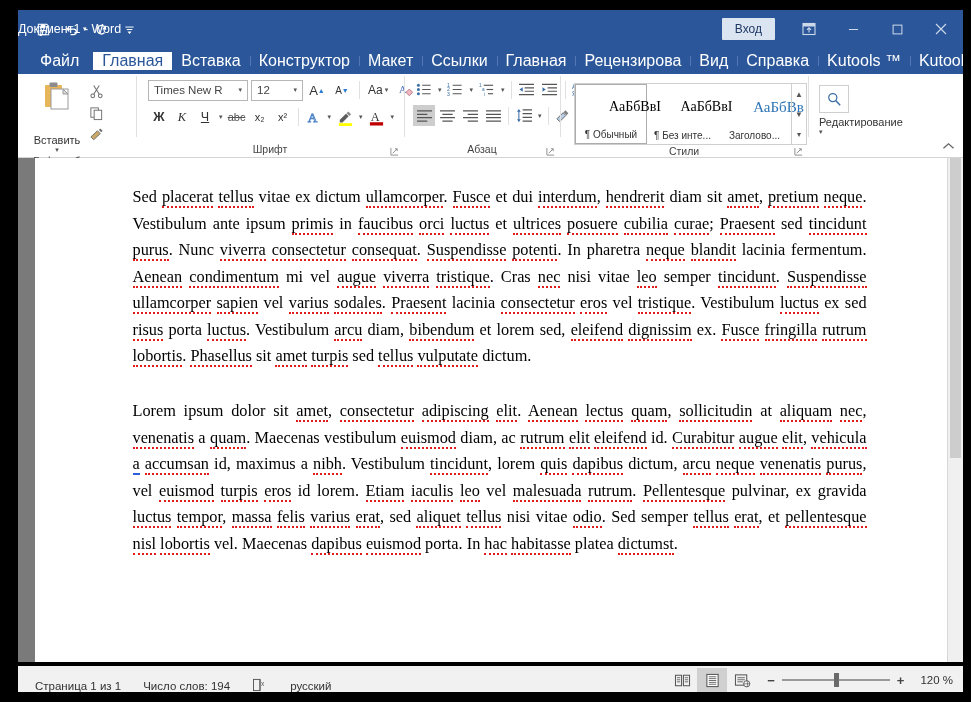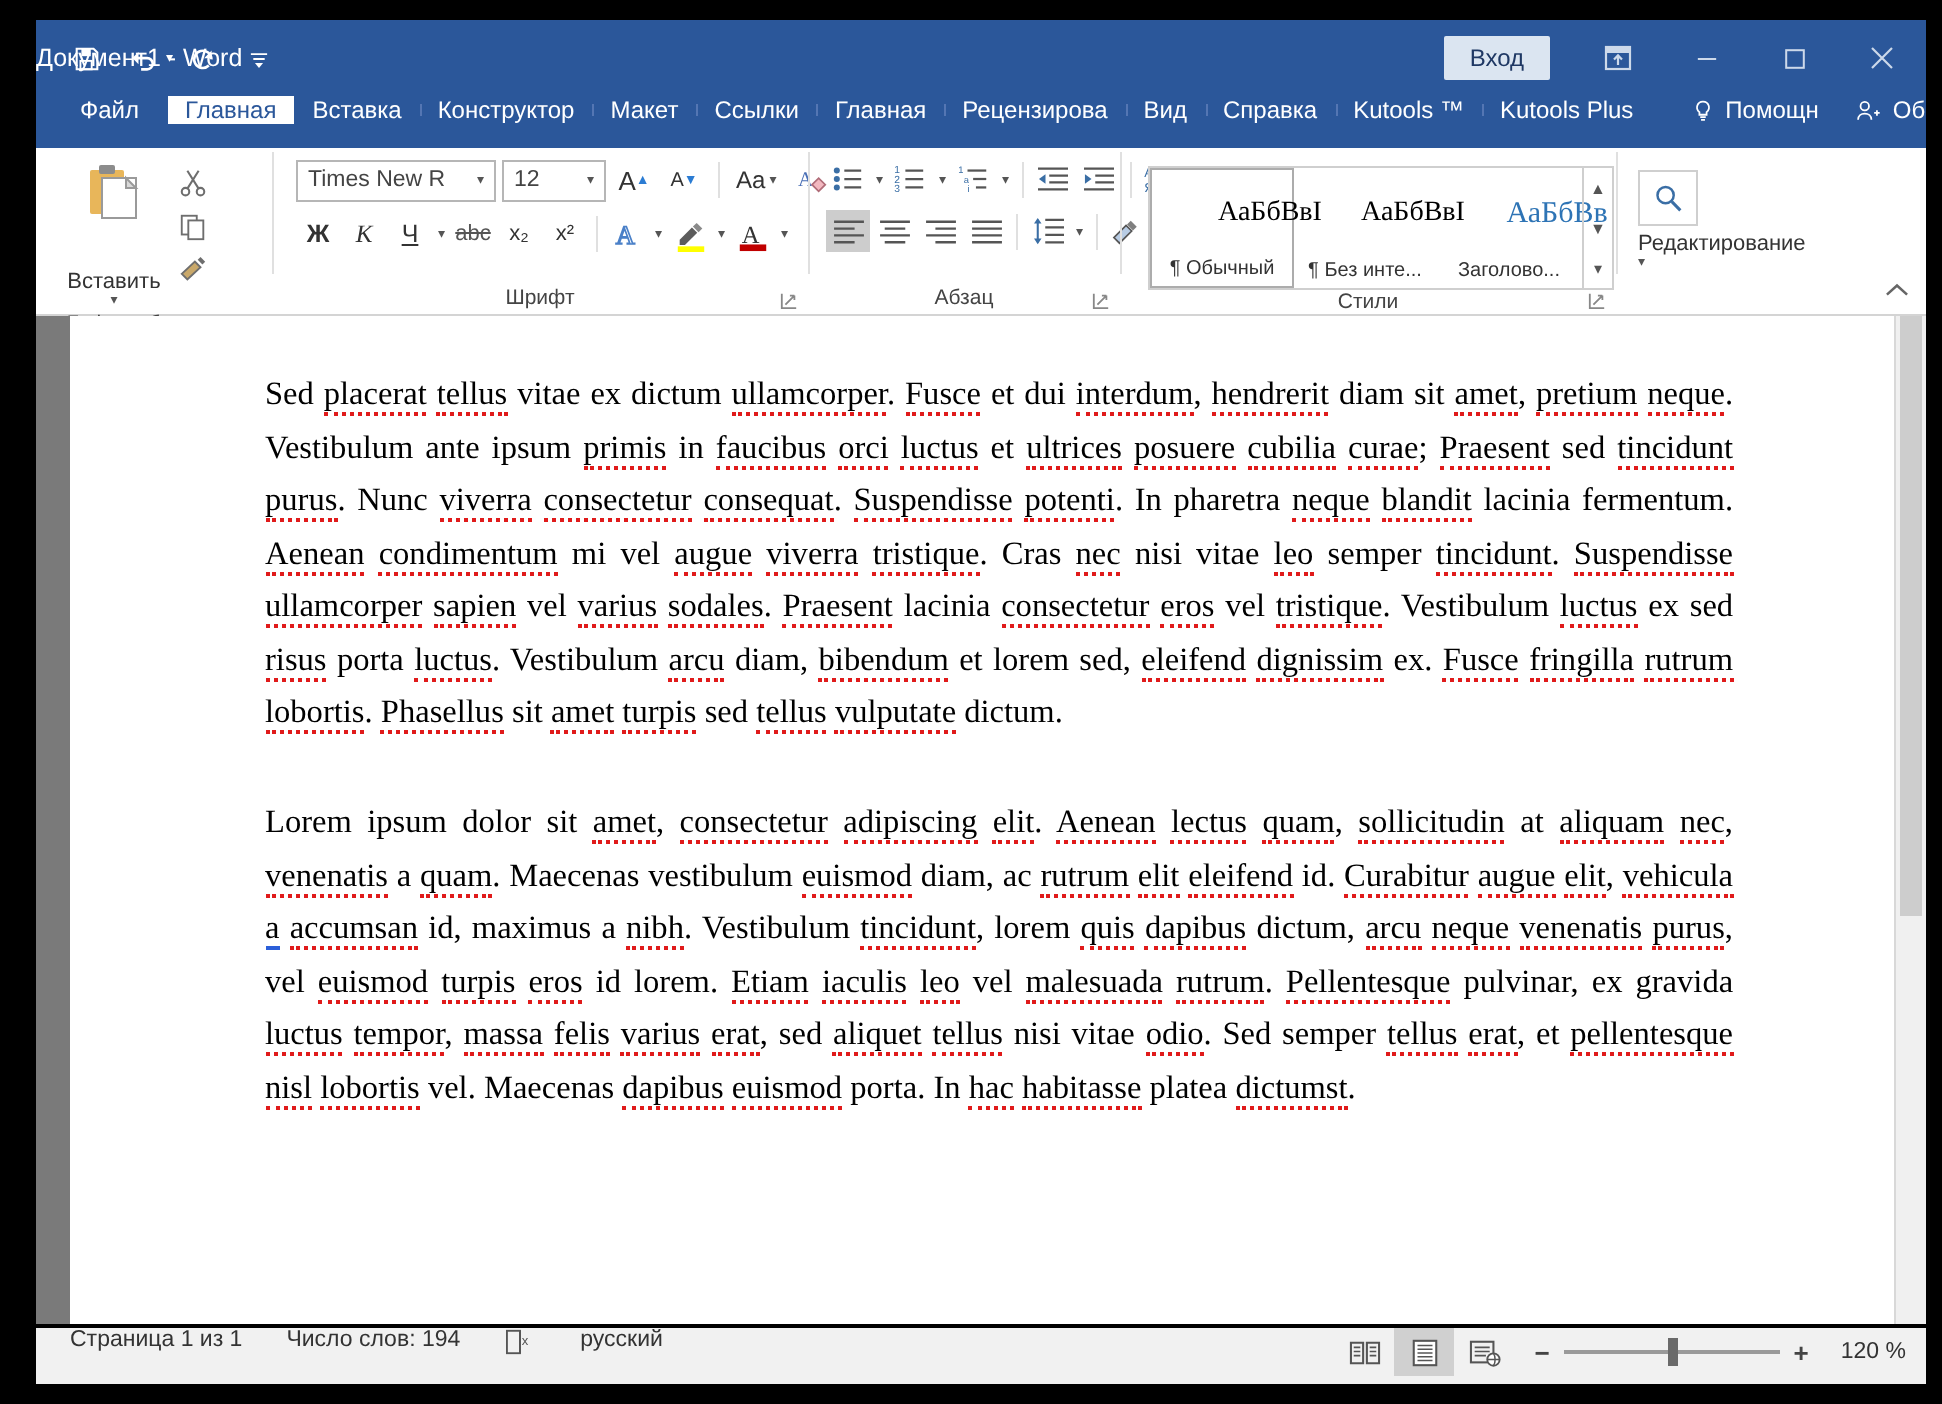--- a/index.html
+++ b/index.html
@@ -44,22 +44,22 @@
     border-radius: 1px;
   }
   .ribbon-display, .wbtn {
     width: 44px; height: 38px;
     display: flex; align-items: center; justify-content: center;
     color: #cdd9ea;
   }
   
   .tabbar {
     height: 26px; background: #2b579a;
-    display: flex; align-items: flex-start; flex: none;
-    font-size: 12px; padding-left: 8px;
+    display: flex; align-items: center; flex: none;
+    font-size: 16px; padding-left: 8px;
   }
   .tab {
     color: #fff; padding: 0 9px;
     display: flex; align-items: center;
     position: relative; white-space: nowrap;
   }
   .tab + .tab::before {
     content: ""; position: absolute; left: 0; top: 4px; bottom: 4px;
     width: 1px; background: #5476b3;
   }
@@ -189,22 +189,22 @@
   .scrollbar {
     position: absolute; right: 0; top: 0; bottom: 0; width: 16px;
     background: #f0f0f0; border-left: 1px solid #d8d8d8;
   }
   .scroll-thumb {
     position: absolute; left: 2px; right: 2px; top: 0; height: 300px;
     background: #cdcdcd;
   }
   
   .statusbar {
-    height: 30px; background: #f1f1f1; border-top: 2px solid #000000;
-    display: flex; align-items: flex-start; flex: none;
+    height: 30px; background: #f1f1f1; border-top: 4px solid #000000;
+    display: flex; align-items: flex-end; flex: none;
     font-size: 11.5px; color: #333; padding: 0 6px;
   }
   .sb-item { padding: 0 11px; display: flex; align-items: center; gap: 5px; }
   .sb-right { margin-left: auto; display: flex; align-items: center; }
   .view-btn {
     width: 30px; height: 24px;
     display: flex; align-items: center; justify-content: center;
   }
   .view-btn.sel { background: #d0d0d0; }
   .zoom-slider {

